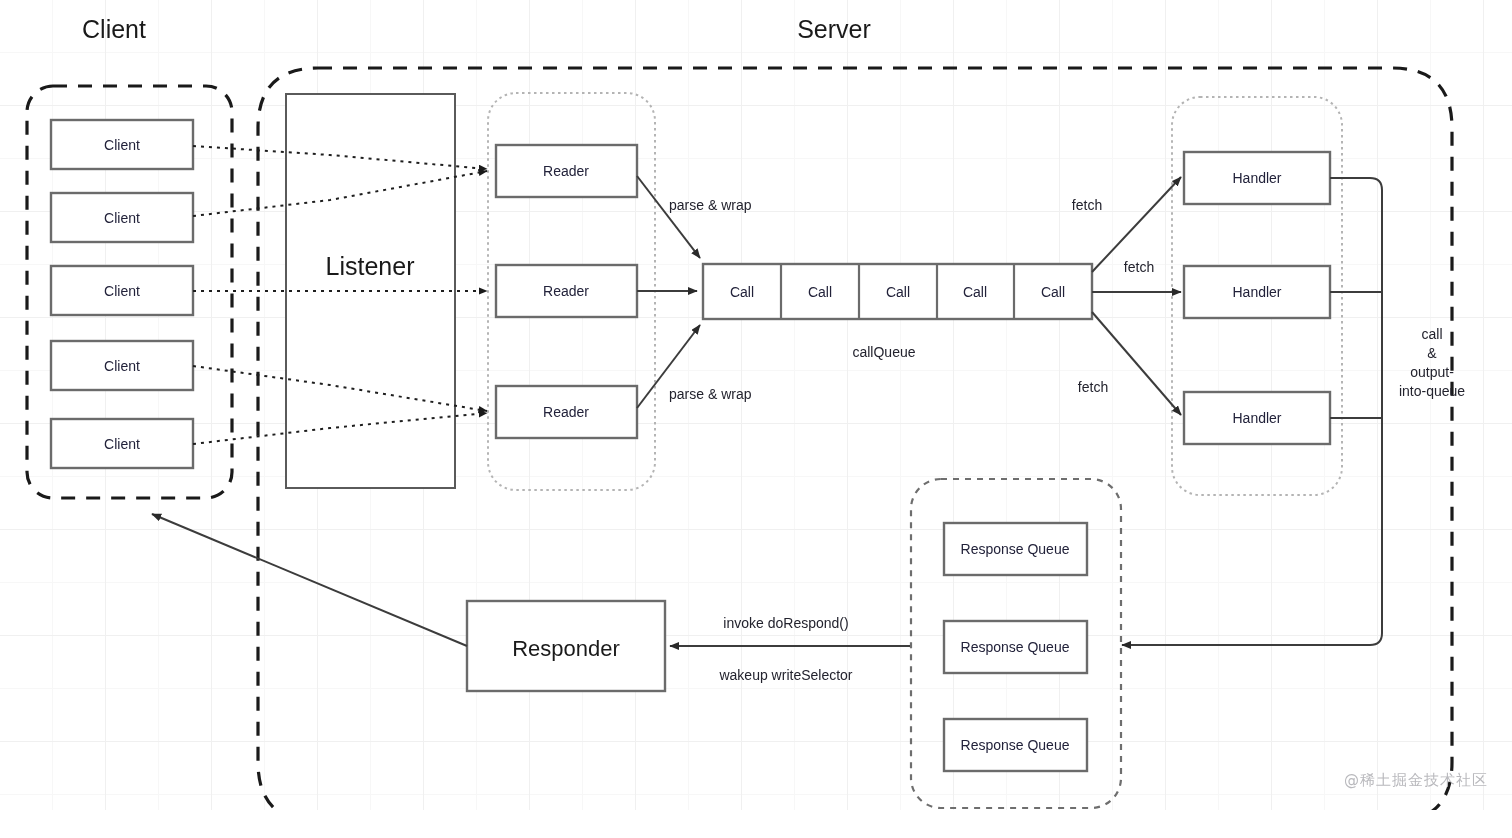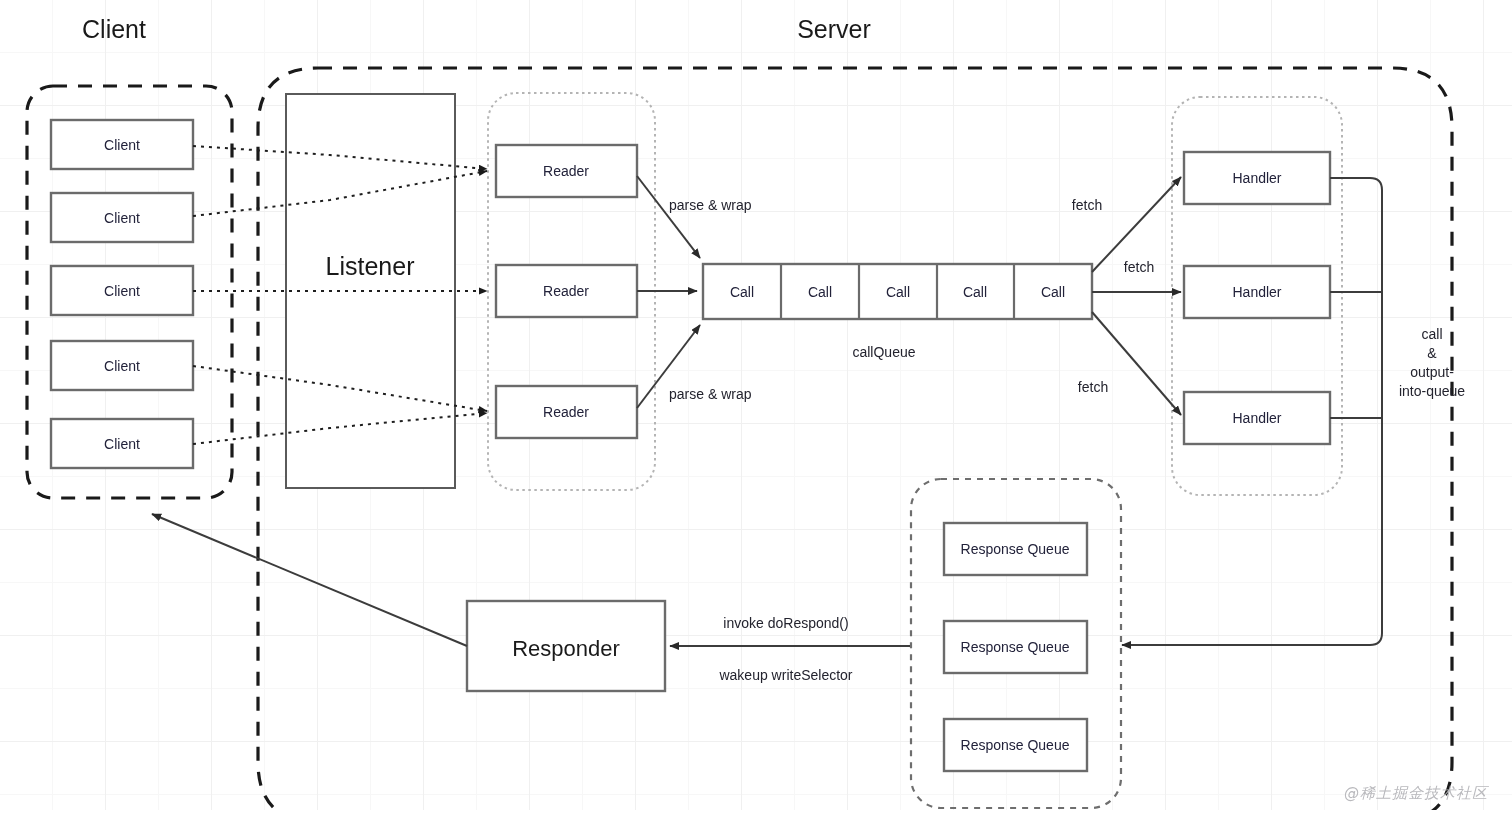--- a/index.html
+++ b/index.html
@@ -24,22 +24,22 @@
   .boxlabel-xl{font-size:25px;fill:#1a1a1a;font-family:"Liberation Sans","DejaVu Sans",sans-serif;}
   .edgelabel{font-size:14px;fill:#23232e;font-family:"Liberation Sans","DejaVu Sans",sans-serif;}
   .node-rect{fill:#ffffff;stroke:#6b6b6b;stroke-width:2.4;}
   .node-rect-plain{fill:#ffffff;stroke:#5a5a5a;stroke-width:2;}
   .group-dash-heavy{fill:none;stroke:#1a1a1a;stroke-width:3.2;stroke-dasharray:14 11;}
   .group-dot-light{fill:none;stroke:#b4b4b4;stroke-width:2;stroke-dasharray:2.5 3.5;}
   .group-dash-mid{fill:none;stroke:#6e6e6e;stroke-width:2.2;stroke-dasharray:6 6;}
   .flow{fill:none;stroke:#3c3c3c;stroke-width:2;}
   .flow-dot-fine{fill:none;stroke:#1e1e1e;stroke-width:2;stroke-dasharray:3 5;}
   .plainline{fill:none;stroke:#3c3c3c;stroke-width:2;}
-  .wm{position:absolute;right:24px;bottom:7px;font-size:15px;color:#b9b9bd;
-      font-family:"DejaVu Sans",sans-serif;letter-spacing:1px;user-select:none;font-style:italic;}
+  .wm{position:absolute;right:24px;bottom:20px;font-size:15px;color:#b9b9bd;
+      font-family:"DejaVu Sans",sans-serif;letter-spacing:1px;user-select:none;}
 </style>
 </head>
 <body>
 
 <div id="stage">
 
   <svg id="diagram" viewBox="0 0 1512 838">
     <defs>
       <marker id="ah" markerWidth="11" markerHeight="11" refX="9.2" refY="4" orient="auto" markerUnits="userSpaceOnUse">
         <path d="M0,0 L10,4 L0,8 z" fill="#2a2a2a"></path>

